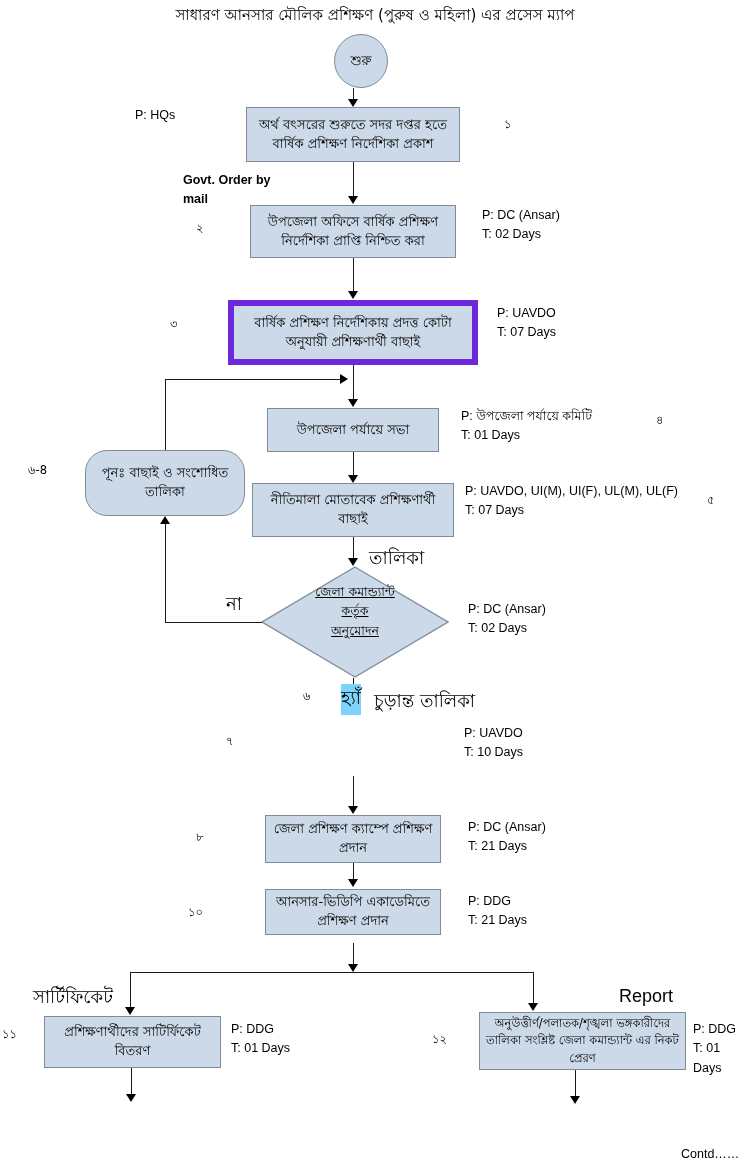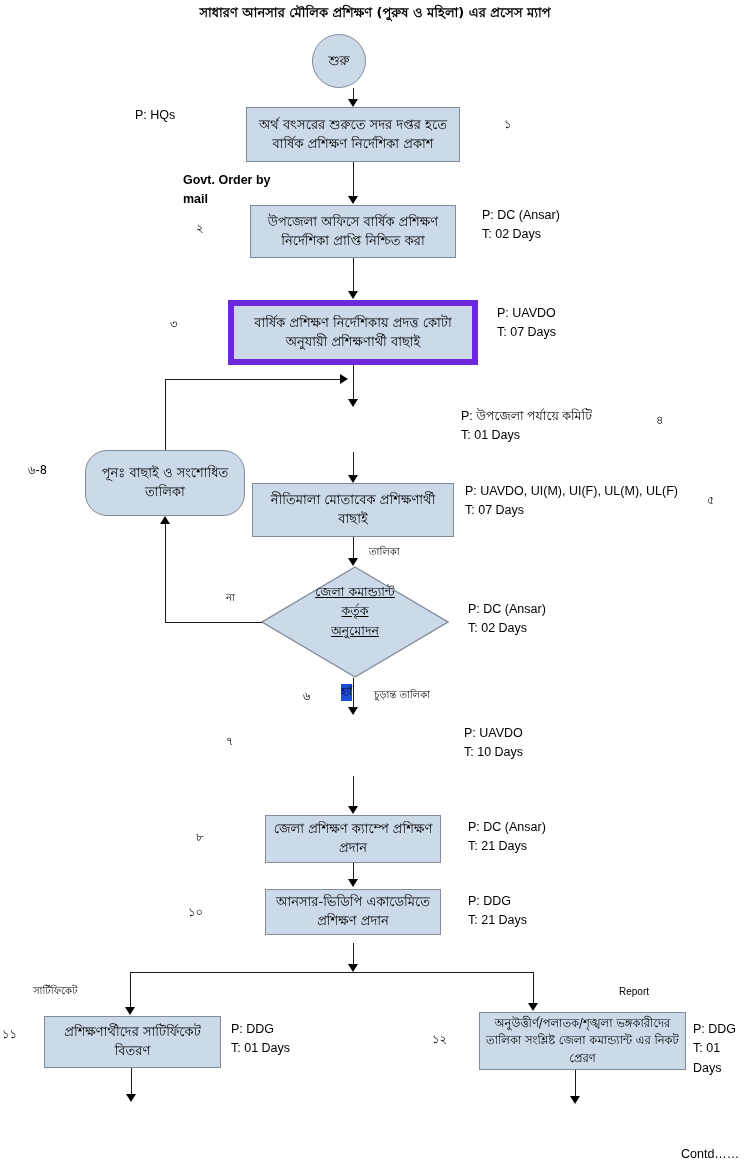--- a/index.html
+++ b/index.html
@@ -1,47 +1,47 @@
 <!DOCTYPE html>
 <html><head>
 <meta charset="utf-8">
 <style>
   html,body{margin:0;padding:0;background:#fff;}
   .canvas{position:relative;width:750px;height:1165px;background:#fff;overflow:hidden;
           font-family:"DejaVu Sans",sans-serif;color:#000;}
   .title{position:absolute;left:0;top:3px;width:750px;text-align:center;
-         font-size:13px;font-weight:bold;}
+         font-size:15px;font-weight:normal;}
   .node{position:absolute;background:#ccd9e8;border:1px solid #808b99;box-sizing:border-box;
         display:flex;align-items:center;justify-content:center;text-align:center;
         font-size:13px;line-height:1.45;padding:2px 5px;}
   .start{border-radius:50%;}
   .thick{border:6px solid #6d28d9;}
   .v{position:absolute;width:1px;background:#1a1a1a;}
   .h{position:absolute;height:1px;background:#1a1a1a;}
   .ad,.au,.ar{position:absolute;width:0;height:0;}
   .ad{border-left:5px solid transparent;border-right:5px solid transparent;border-top:8px solid #000;}
   .au{border-left:5px solid transparent;border-right:5px solid transparent;border-bottom:8px solid #000;}
   .ar{border-top:5px solid transparent;border-bottom:5px solid transparent;border-left:8px solid #000;}
   .ann{position:absolute;font-size:12.5px;line-height:1.55;white-space:pre-line;
        font-family:"Liberation Sans","DejaVu Sans",sans-serif;}
   .num{position:absolute;font-size:11.5px;}
-  .lbl{position:absolute;font-size:10px;white-space:pre-line;}
+  .lbl{position:absolute;font-size:18px;white-space:pre-line;}
   .bold{font-weight:bold;}
   .dtext{position:absolute;text-align:center;white-space:pre-line;font-size:12.5px;line-height:1.55;}
   .small{font-size:11.5px;line-height:1.5;}
   svg{position:absolute;}
 </style>
 </head>
 <body>
 
 <div class="canvas">
 
   <div class="title">সাধারণ আনসার মৌলিক প্রশিক্ষণ (পুরুষ ও মহিলা) এর প্রসেস ম্যাপ</div>
 
-  <div class="node start" style="left:312px;top:34px;width:54px;height:54px;text-align:center;">শুরু</div>
+  <div class="node start" style="left:334px;top:34px;width:54px;height:54px;text-align:center;">শুরু</div>
 
   <div class="v" style="left:353px;top:88px;height:11px;"></div>
   <div class="ad" style="left:348px;top:99px;"></div>
 
   <div class="node" style="left:246px;top:107px;width:214px;height:55px;">অর্থ বৎসরের শুরুতে সদর দপ্তর হতে বার্ষিক প্রশিক্ষণ নির্দেশিকা প্রকাশ</div>
   <div class="ann" style="left:135px;top:106px;">P: HQs</div>
   <div class="num" style="left:504px;top:116px;">১</div>
 
   <div class="v" style="left:353px;top:162px;height:34px;"></div>
   <div class="ad" style="left:348px;top:196px;"></div>
@@ -61,20 +61,21 @@
   <div class="ann" style="left:497px;top:304px;">P: UAVDO
 T: 07 Days</div>
 
   <div class="v" style="left:353px;top:365px;height:34px;"></div>
   <div class="ad" style="left:348px;top:399px;"></div>
 
   <div class="h" style="left:165px;top:379px;width:175px;"></div>
   <div class="ar" style="left:340px;top:374px;"></div>
   <div class="v" style="left:165px;top:379px;height:71px;"></div>
 
+  <div class="node" style="left:267px;top:408px;width:172px;height:44px;">উপজেলা পর্যায়ে সভা</div>
   <div class="ann" style="left:461px;top:407px;">P: উপজেলা পর্যায়ে কমিটি
 T: 01 Days</div>
   <div class="num" style="left:656px;top:412px;">৪</div>
 
   <div class="v" style="left:353px;top:452px;height:23px;"></div>
   <div class="ad" style="left:348px;top:475px;"></div>
 
   <div class="node" style="left:85px;top:450px;width:160px;height:66px;border-radius:22px;">পূনঃ  বাছাই ও সংশোধিত তালিকা</div>
   <div class="num" style="left:28px;top:462px;">৬-8</div>
 
@@ -97,21 +98,21 @@
 T: 02 Days</div>
   <div class="lbl" style="left:226px;top:590px;">না</div>
 
   <div class="h" style="left:165px;top:622px;width:97px;"></div>
   <div class="v" style="left:165px;top:524px;height:98px;"></div>
   <div class="au" style="left:160px;top:516px;"></div>
 
   <div class="v" style="left:353px;top:678px;height:29px;"></div>
   <div class="ad" style="left:348px;top:707px;"></div>
   <div class="num" style="left:303px;top:688px;">৬</div>
-  <div class="lbl" style="left:341px;top:684px;background:#1d4ed8;">হ্যাঁ</div>
+  <div class="lbl" style="left:341px;top:684px;background:#7dd3fc;">হ্যাঁ</div>
   <div class="lbl" style="left:374px;top:687px;">চুড়ান্ত তালিকা</div>
 
   <div class="num" style="left:226px;top:733px;">৭</div>
   <div class="ann" style="left:464px;top:724px;">P: UAVDO
 T: 10 Days</div>
 
   <div class="v" style="left:353px;top:776px;height:30px;"></div>
   <div class="ad" style="left:348px;top:806px;"></div>
 
   <div class="node" style="left:265px;top:815px;width:176px;height:48px;">জেলা প্রশিক্ষণ ক্যাম্পে প্রশিক্ষণ প্রদান</div>

